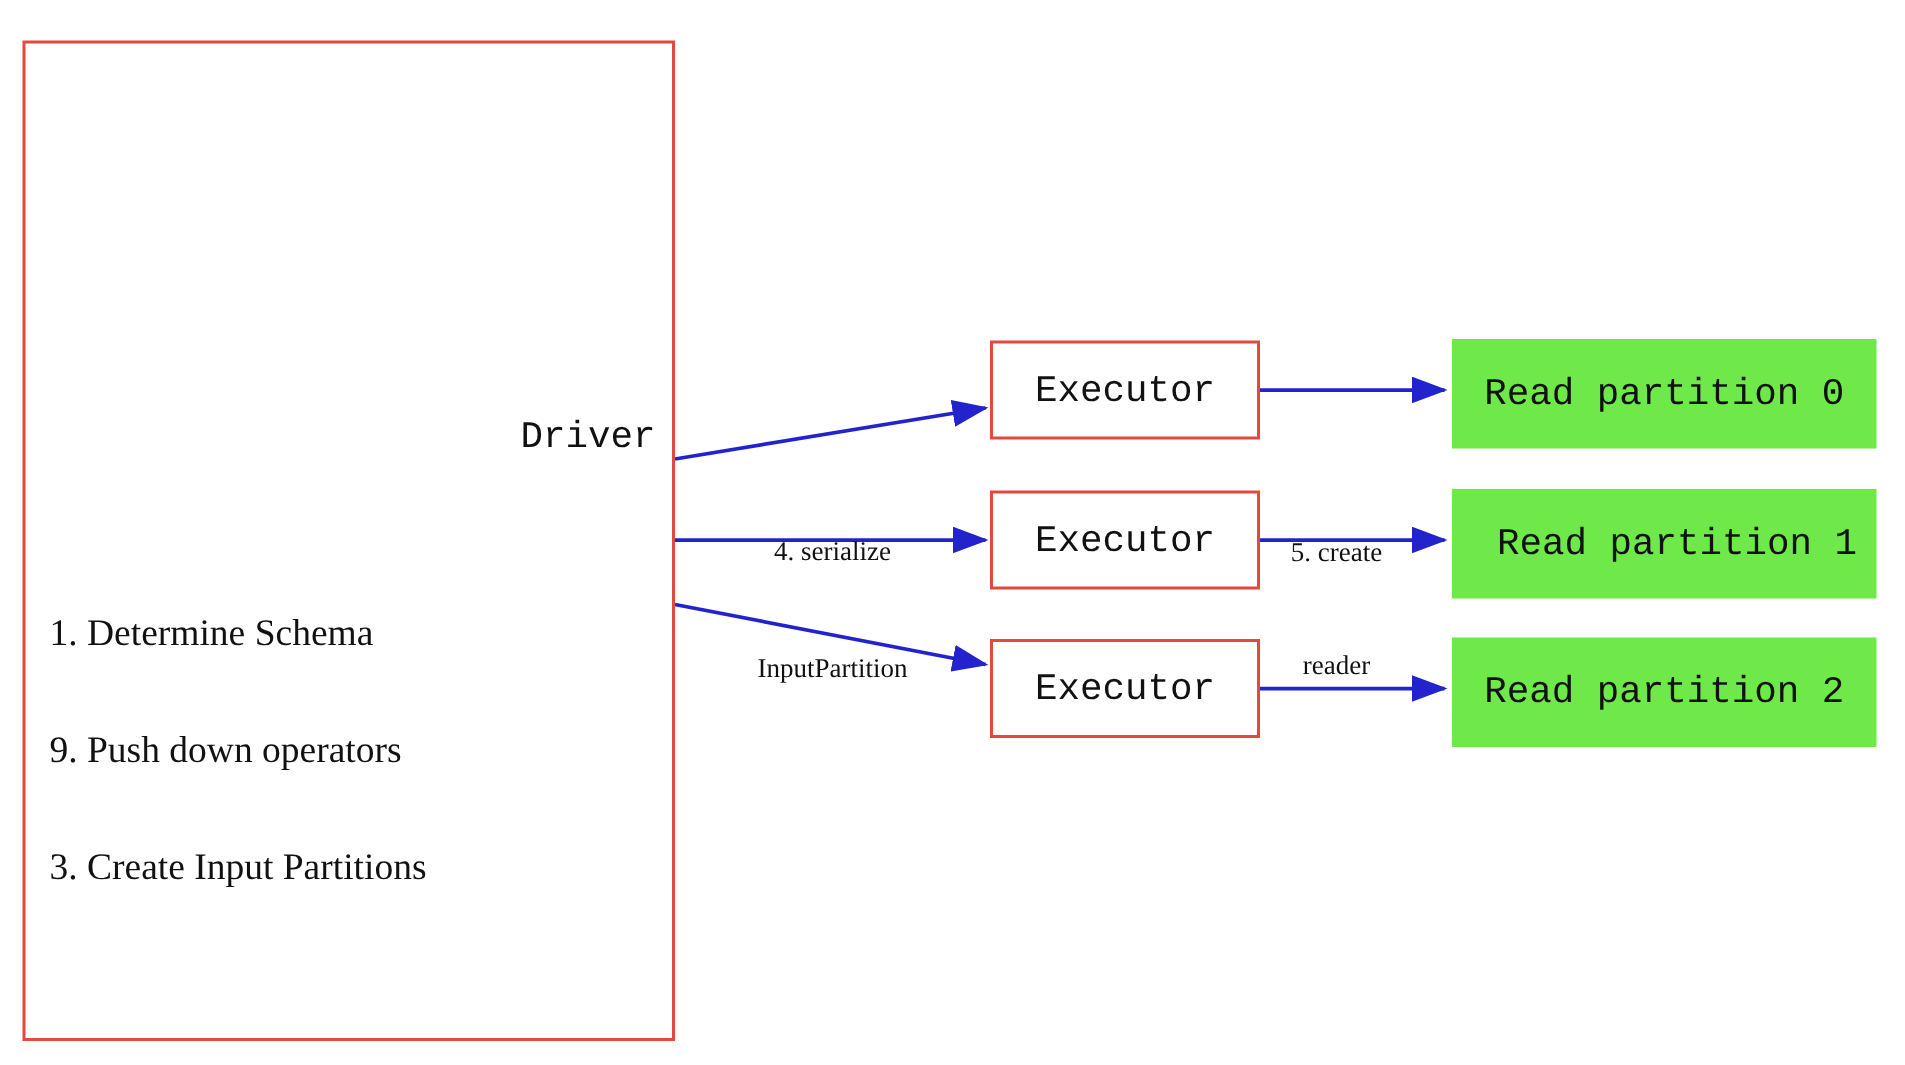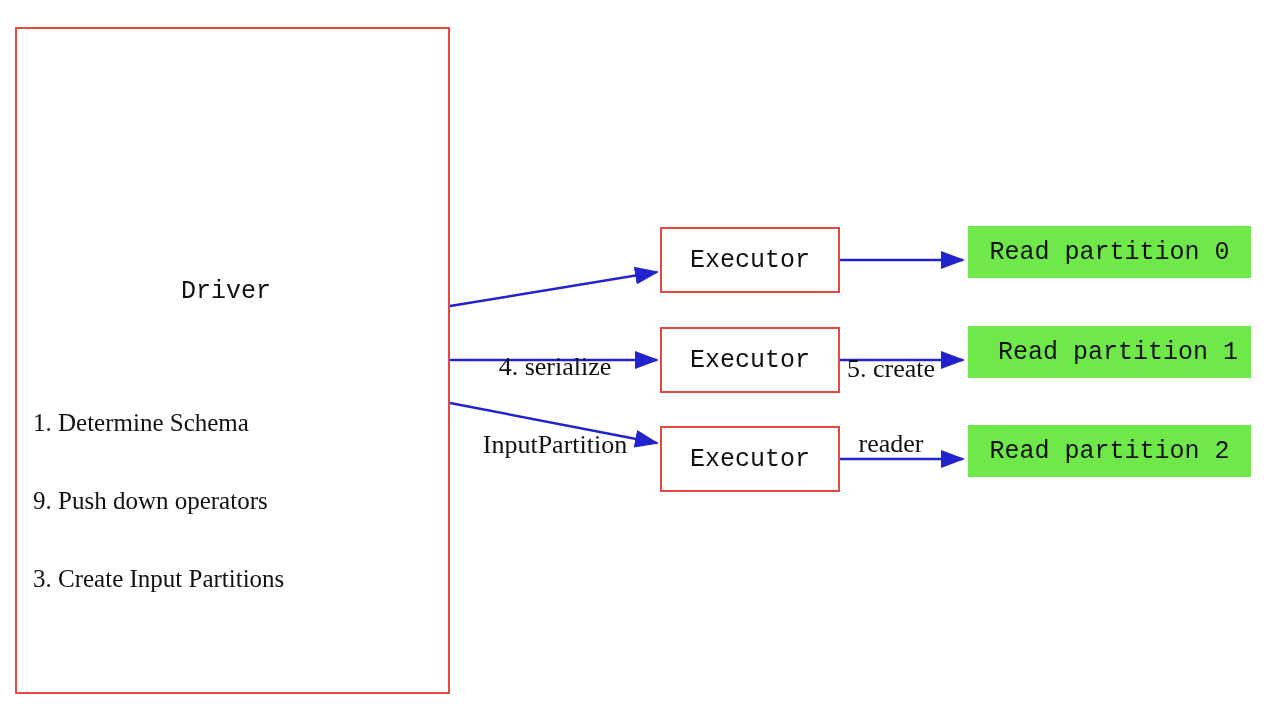--- a/index.html
+++ b/index.html
@@ -22,45 +22,45 @@
   .arrows line{stroke:var(--arrow);stroke-width:2.5;}
   .arrows .ah{fill:var(--arrow);}
 
   .driver-box{
     position:absolute;left:15px;top:27px;width:435px;height:667px;
     border:2px solid var(--box-border);
     box-sizing:border-box;background:var(--bg);
   }
   .driver-title{
     position:absolute;left:15px;top:279px;width:422px;
-    text-align:center;font-size:25px;line-height:26px;white-space:pre;
+    text-align:right;font-size:25px;line-height:26px;white-space:pre;
   }
   .driver-steps{
     position:absolute;left:33px;top:358px;
     font-size:25px;line-height:26px;white-space:pre;font-family:Liberation Serif, serif;
   }
   .executor-box{
     position:absolute;left:660px;width:180px;height:66px;
     border:2px solid var(--box-border);box-sizing:border-box;
     background:var(--bg);
     display:flex;align-items:center;justify-content:center;
     font-size:25px;white-space:pre;
   }
   .exec-r1{top:227px;} .exec-r2{top:327px;} .exec-r3{top:426px;}
   .partition-box{
-    position:absolute;left:968px;width:283px;height:52px;
+    position:absolute;left:968px;width:283px;height:73px;
     background:var(--partition-fill);box-sizing:border-box;
     display:flex;align-items:center;justify-content:center;
     font-size:25px;white-space:pre;
   }
   .part-r1{top:226px;} .part-r2{top:326px;padding-left:17px;} .part-r3{top:425px;}
   .edge-label{
     position:absolute;
     font-family:"Liberation Serif",serif;
-    font-size:26px;line-height:26px;
+    font-size:18px;line-height:26px;
     text-align:center;white-space:pre;color:var(--text);
   }
   .label-serialize{left:435px;top:302px;width:240px;}
   .label-reader{left:791px;top:306px;width:200px;line-height:25px;}
 </style>
 </head>
 <body>
 
 <div class="canvas">
 

